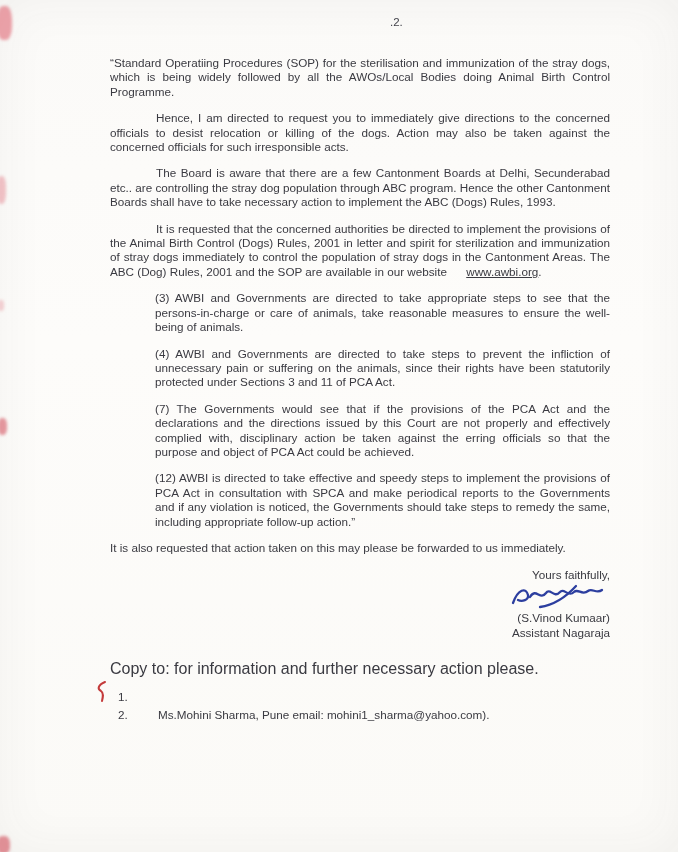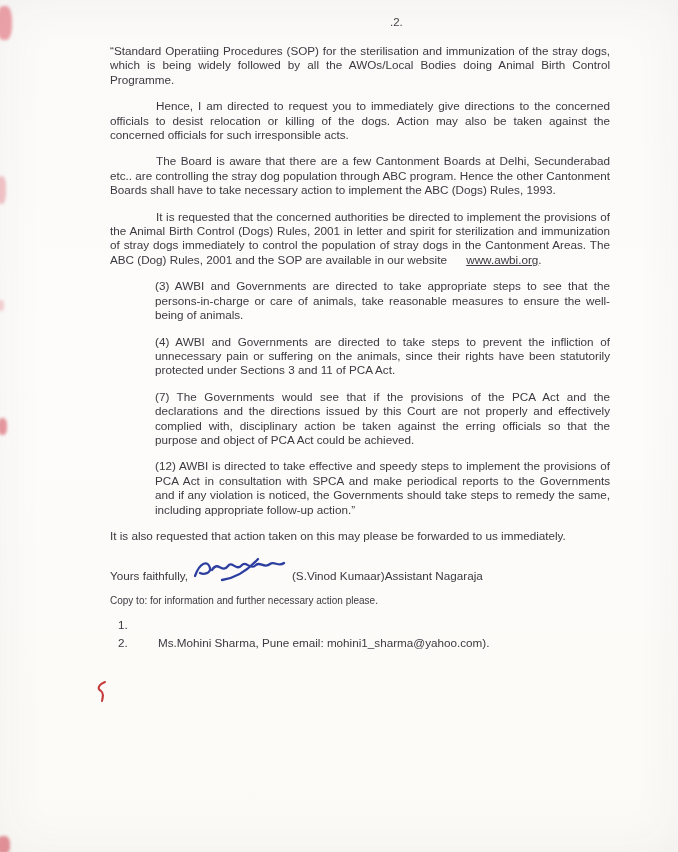--- a/index.html
+++ b/index.html
@@ -16,42 +16,42 @@
   .pagenum {
     position: absolute;
     top: 16px;
     left: 390px;
     font-size: 11.5px;
     color: #44444c;
   }
   .content {
     position: absolute;
     left: 110px;
-    top: 44px;
+    top: 56px;
     width: 500px;
   }
   p { margin: 0 0 12px 0; }
   .para { font-size: 11.7px; line-height: 14.4px; }
   .justify { text-align: justify; }
   .indent1 { text-indent: 46px; }
   .indent2 { text-indent: 86px; }
   .quote { margin-left: 45px; }
   .link { color: inherit; text-decoration: underline; cursor: pointer; margin-left: 16px; }
   .last-line { margin-top: 2px; }
   .closing {
     margin-top: 6px;
     display: flex;
-    flex-direction: row;
+    flex-direction: column;
     align-items: flex-end;
     text-align: right;
     font-size: 11.7px;
     line-height: 15px;
   }
   .sig-wrap { margin: 1px 4px -1px 0; height: 28px; }
-  .copy-heading { margin-top: 12px; margin-bottom: 12px; font-size: 10px; }
+  .copy-heading { margin-top: 20px; margin-bottom: 12px; font-size: 16px; }
   .copy-list { font-size: 11.7px; }
   .copy-row { display: flex; margin-bottom: 3px; padding-left: 8px; line-height: 14.5px; }
   .copy-num { width: 40px; flex: 0 0 40px; }
   
   .artifact { position: absolute; border-radius: 40%; filter: blur(1.5px); }
   .a1 { left: -3px; top: 6px;  width: 15px; height: 34px; background: rgba(222,90,104,0.55); }
   .a2 { left: -3px; top: 176px; width: 9px; height: 28px; background: rgba(226,110,122,0.40); }
   .a3 { left: -2px; top: 300px; width: 6px; height: 11px; background: rgba(226,110,122,0.30); }
   .a4 { left: -2px; top: 418px; width: 9px; height: 17px; background: rgba(210,70,84,0.55); }
   .a5 { left: -3px; top: 836px; width: 13px; height: 18px; background: rgba(205,60,74,0.55); }

